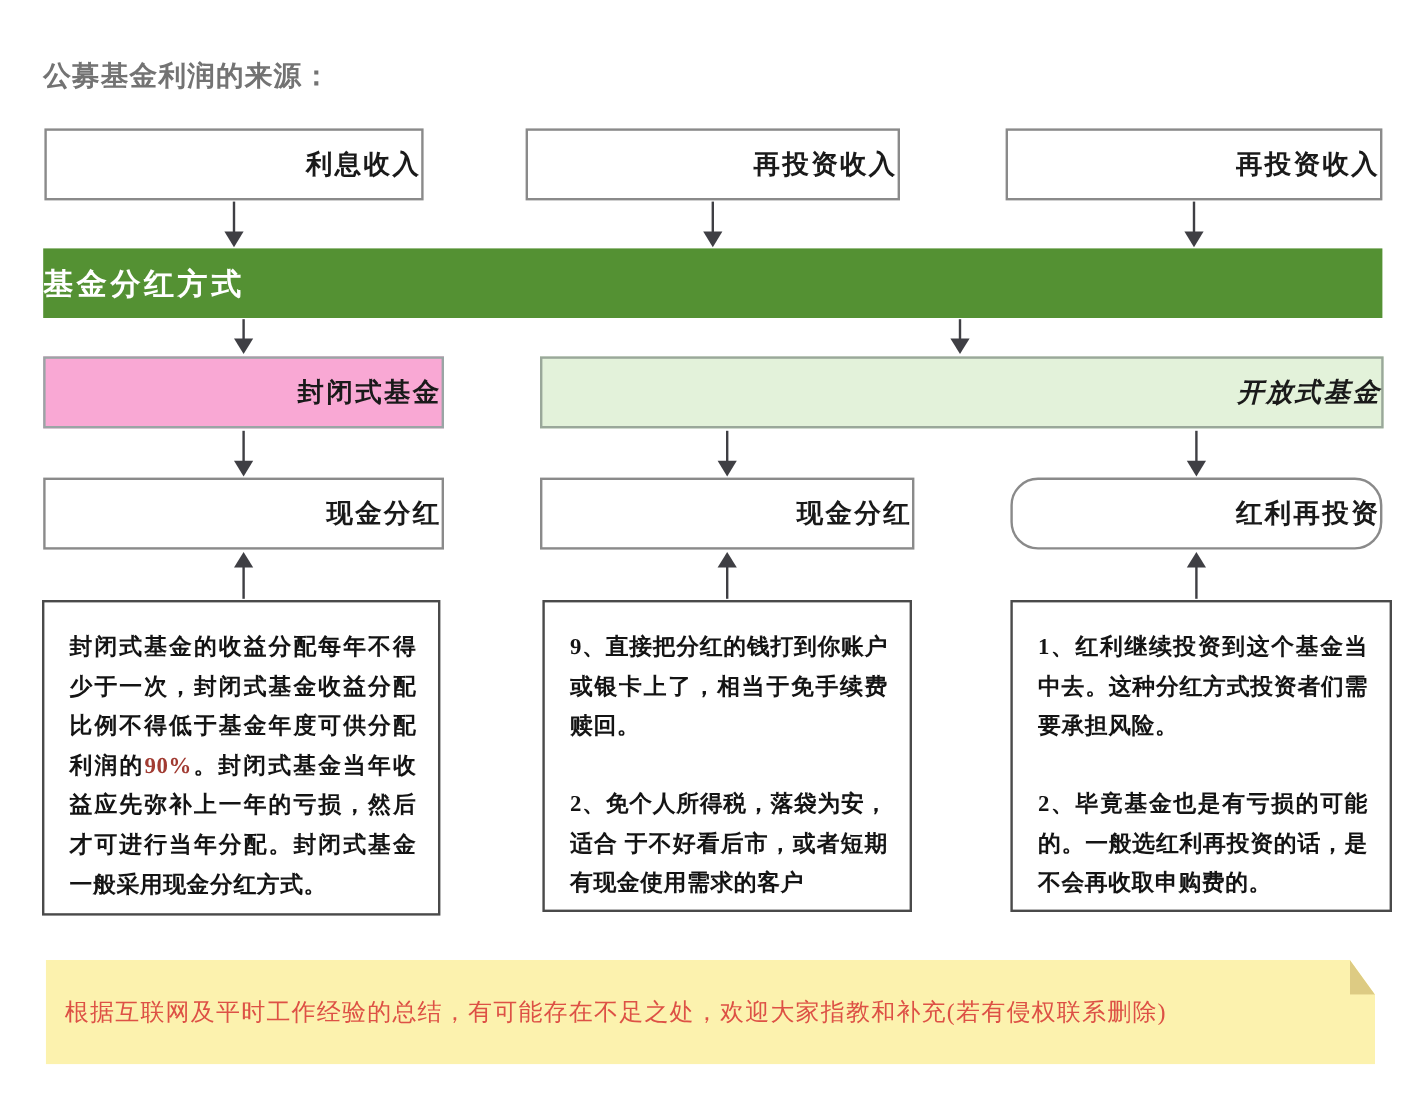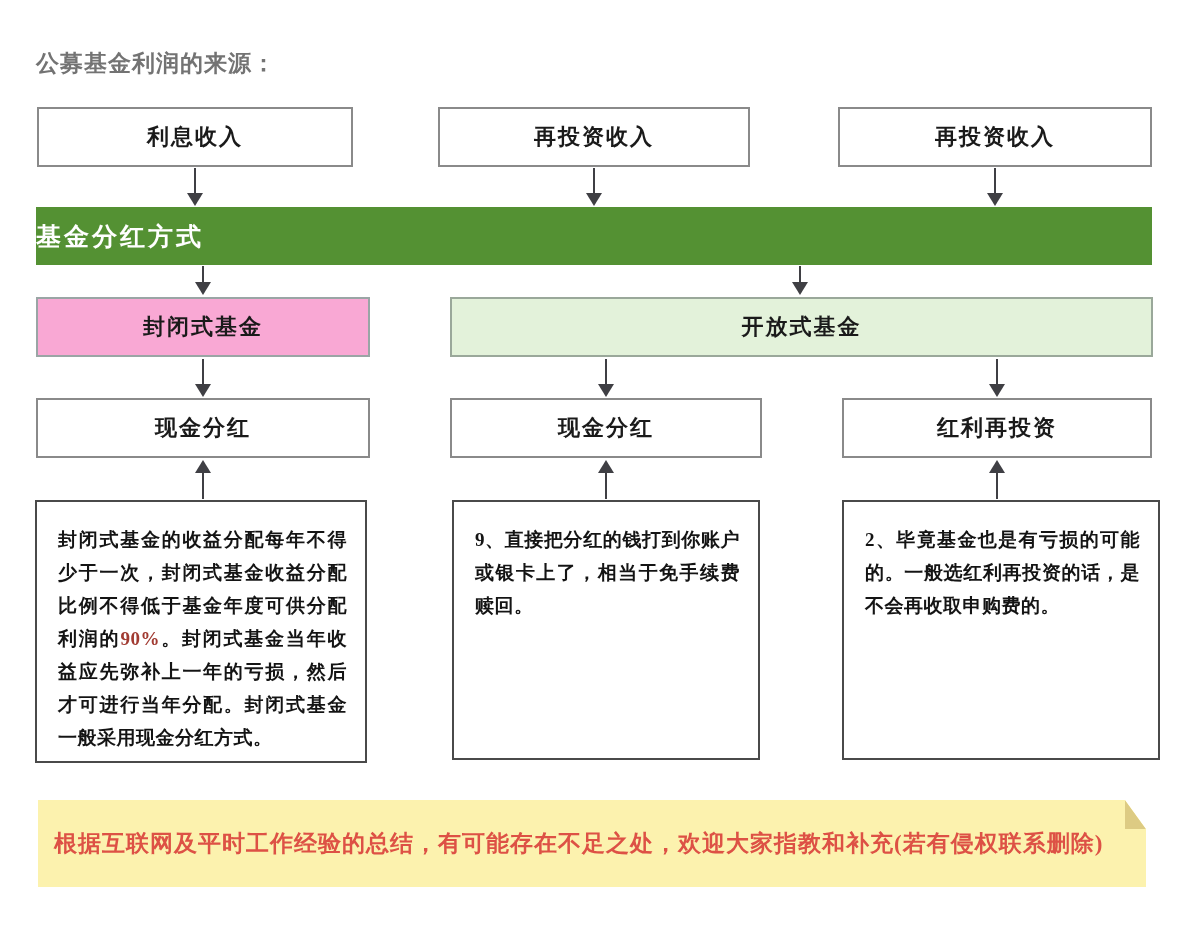--- a/index.html
+++ b/index.html
@@ -5,21 +5,21 @@
   html,body{margin:0;padding:0;background:#ffffff;}
   .canvas{
     position:relative;width:1189px;height:925px;background:#ffffff;overflow:hidden;
     font-family:"Liberation Serif","DejaVu Serif",serif;
   }
   .page-title{
     position:absolute;left:36px;top:48px;font-size:23px;font-weight:bold;color:#737373;
     letter-spacing:1px;
   }
   .box{
-    position:absolute;display:flex;align-items:center;justify-content:center;
+    position:absolute;display:flex;align-items:center;justify-content:flex-end;
     box-sizing:border-box;font-weight:bold;color:#1a1a1a;font-size:22px;letter-spacing:2px;
   }
   .box.plain{background:#ffffff;border:2px solid #8a8a8a;}
   .banner{
     position:absolute;left:36px;top:207px;width:1116px;height:58px;background:#549133;
     display:flex;align-items:center;color:#ffffff;
     font-size:25px;font-weight:bold;letter-spacing:3px;
   }
   .fund-closed{background:#f9a8d4;border:2px solid #9aa5a5;}
   .fund-open{background:#e3f2da;border:2px solid #9aa89a;}
@@ -41,21 +41,21 @@
   .note{
     position:absolute;left:38px;top:800px;width:1108px;height:87px;background:#fcf2ae;
     clip-path:polygon(0 0,1087px 0,100% 29px,100% 100%,0 100%);
     display:flex;align-items:center;
   }
   .note-fold{
     position:absolute;right:0;top:0;width:21px;height:29px;background:#ddcb83;
     clip-path:polygon(0 0,100% 100%,0 100%);
   }
   .note-text{
-    padding-left:16px;color:#dd5145;font-size:23px;font-weight:bold;letter-spacing:1px;
+    padding-left:16px;color:#dd5145;font-size:20px;font-weight:normal;letter-spacing:1px;
   }
 </style>
 </head>
 <body>
 
 <div class="canvas">
 
   <div class="page-title">公募基金利润的来源：</div>
 
   <div class="box plain" style="left:37px;top:107px;width:316px;height:60px;">
@@ -68,43 +68,45 @@
     <span>再投资收入</span>
   </div>
 
   <div class="banner">
     <span>基金分红方式</span>
   </div>
 
   <div class="box fund-closed" style="left:36px;top:297px;width:334px;height:60px;">
     <span>封闭式基金</span>
   </div>
-  <div class="box fund-open" style="left:450px;top:297px;width:703px;height:60px;">
+  <div class="box fund-open" style="left:450px;top:297px;width:703px;height:60px;font-style:italic;">
     <span>开放式基金</span>
   </div>
 
   <div class="box plain" style="left:36px;top:398px;width:334px;height:60px;">
     <span>现金分红</span>
   </div>
   <div class="box plain" style="left:450px;top:398px;width:312px;height:60px;">
     <span>现金分红</span>
   </div>
-  <div class="box plain" style="left:842px;top:398px;width:310px;height:60px;">
+  <div class="box plain" style="left:842px;top:398px;width:310px;height:60px;border-radius:23px;">
     <span>红利再投资</span>
   </div>
 
   <div class="desc" style="left:35px;top:500px;width:332px;height:263px;">
     <p><span>封闭式基金的收益分配每年不得少于一次，封闭式基金收益分配比例不得低于基金年度可供分配利润的</span><span class="hl-red">90%</span><span>。封闭式基金当年收益应先弥补上一年的亏损，然后才可进行当年分配。封闭式基金一般采用现金分红方式。</span></p>
   </div>
 
   <div class="desc" style="left:452px;top:500px;width:308px;height:260px;">
     <p>9、直接把分红的钱打到你账户或银卡上了，相当于免手续费赎回。</p>
+    <p>2、免个人所得税，落袋为安，适合 于不好看后市，或者短期有现金使用需求的客户</p>
   </div>
 
   <div class="desc" style="left:842px;top:500px;width:318px;height:260px;">
+    <p>1、红利继续投资到这个基金当中去。这种分红方式投资者们需要承担风险。</p>
     <p>2、毕竟基金也是有亏损的可能的。一般选红利再投资的话，是不会再收取申购费的。</p>
   </div>
 
   <div class="arrow down" style="left:194px;top:168px;height:26px;">
       <span class="head"></span>
     </div>
   <div class="arrow down" style="left:593px;top:168px;height:26px;">
       <span class="head"></span>
     </div>
   <div class="arrow down" style="left:994px;top:168px;height:26px;">

